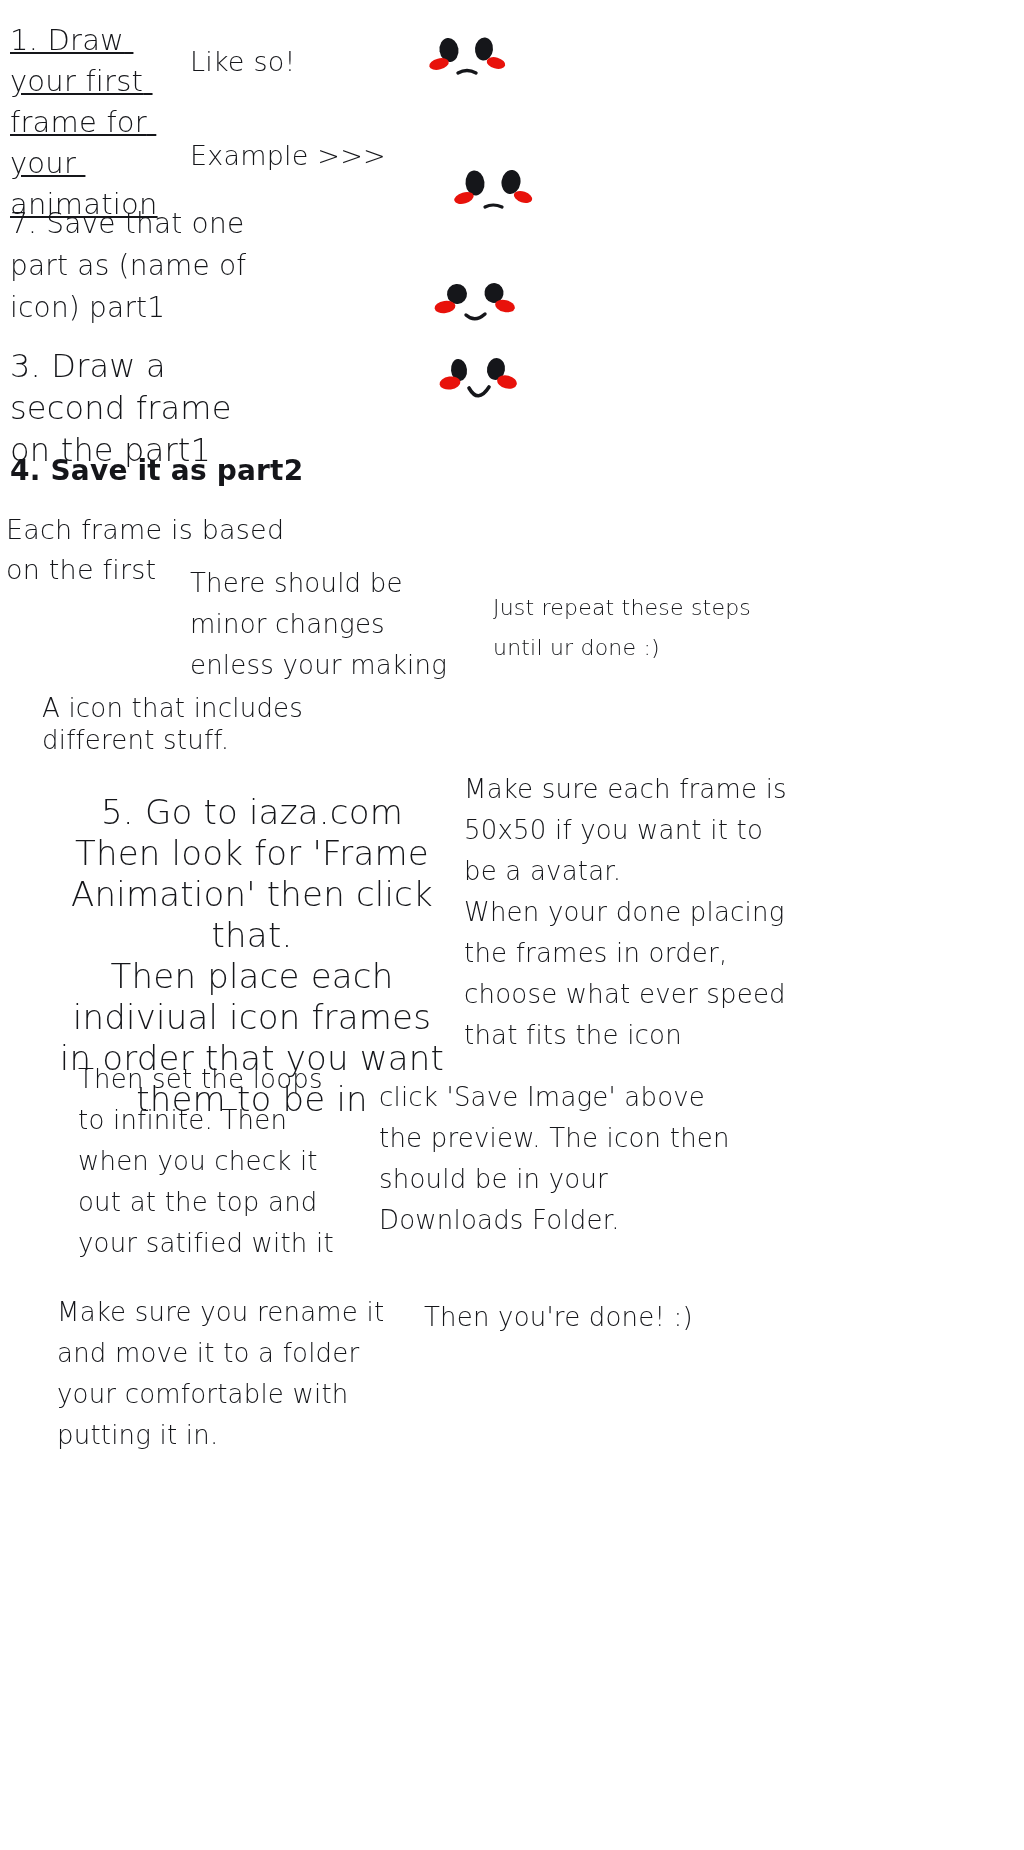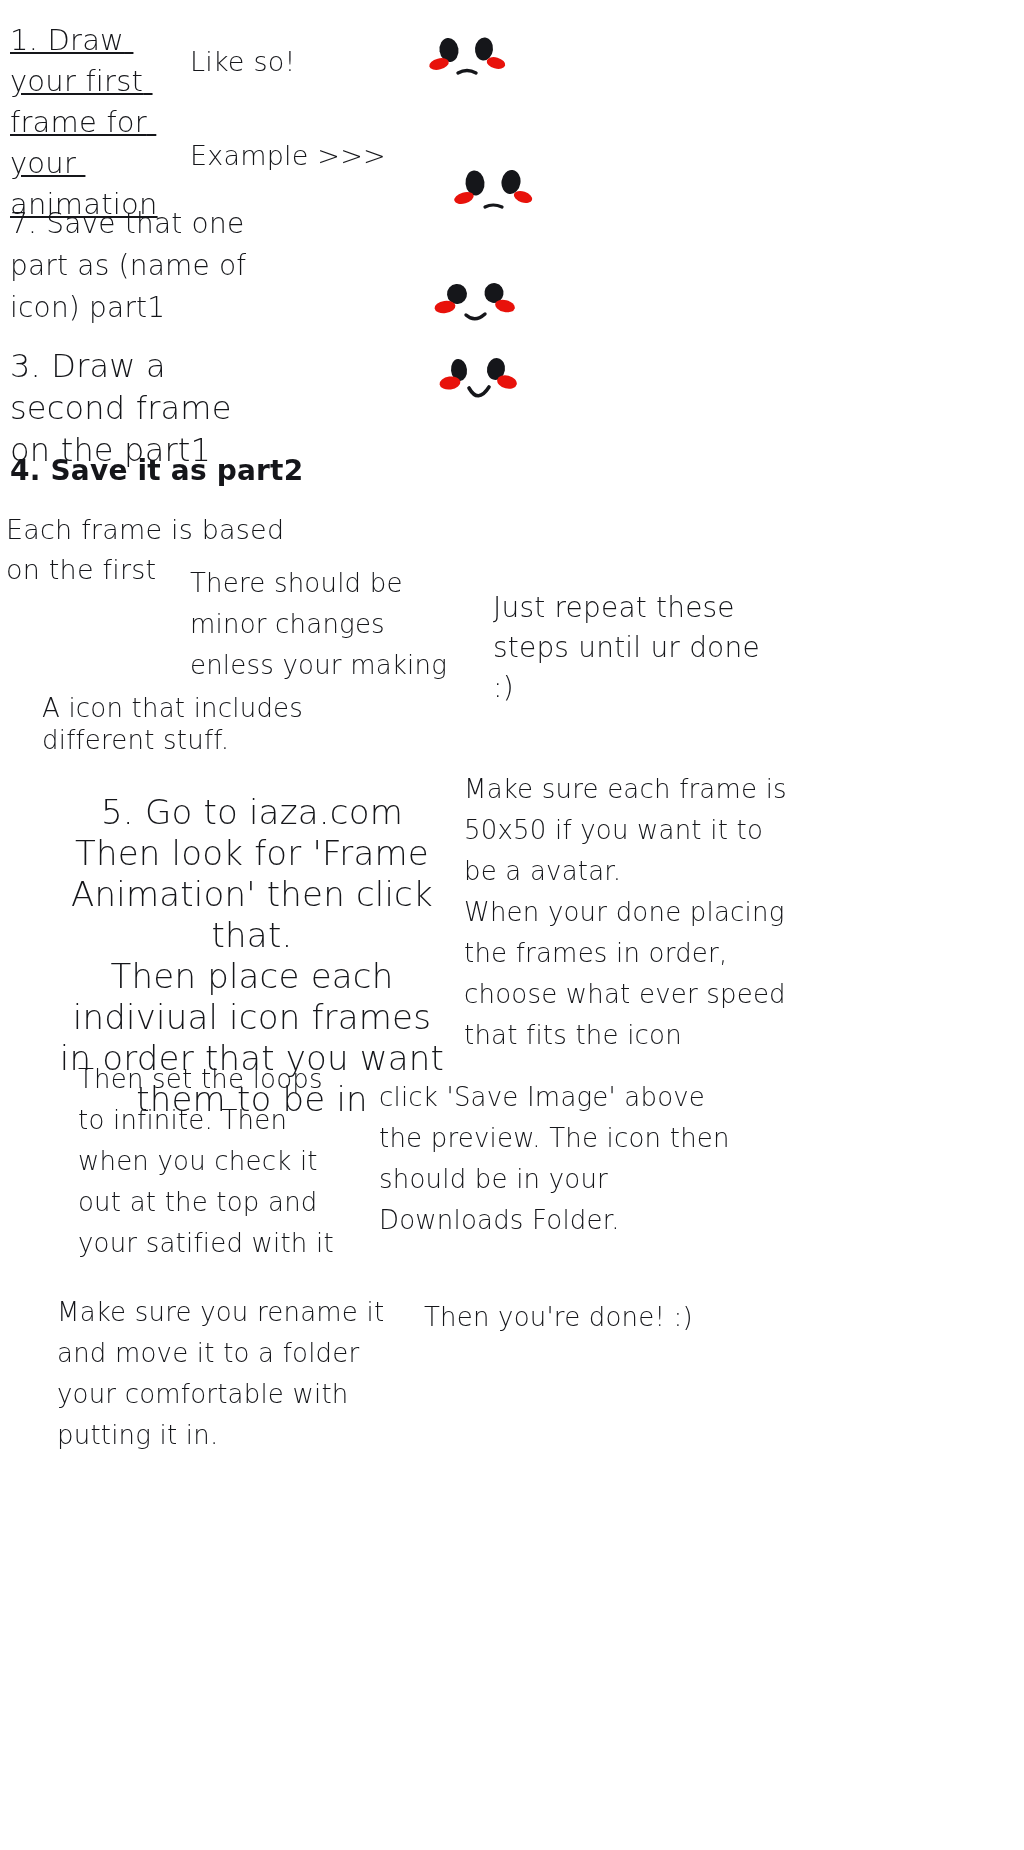--- a/index.html
+++ b/index.html
@@ -30,21 +30,21 @@
   }
 
   
   .b-step1      { left: 10px;  top: 20px;   width: 180px; font-size: 29px; line-height: 41px; text-decoration: underline; }
   .b-likeso     { left: 182px; top: 38px;   width: 210px; font-size: 27px; line-height: 47px; margin-left: 8px; }
   .b-step2      { left: 10px;  top: 203px;  width: 250px; font-size: 28px; line-height: 42px; }
   .b-step3      { left: 10px;  top: 345px;  width: 270px; font-size: 32px; line-height: 42px; }
   .b-step4      { left: 10px;  top: 450px;  width: 330px; font-size: 28px; line-height: 42px; font-weight: bold; }
   .b-each       { left: 6px;   top: 510px;  width: 300px; font-size: 27px; line-height: 40px; }
   .b-minor      { left: 190px; top: 563px;  width: 270px; font-size: 26px; line-height: 41px; }
-  .b-justrepeat { left: 493px; top: 588px;  width: 280px; font-size: 28px; line-height: 40px; }
+  .b-justrepeat { left: 493px; top: 588px;  width: 280px; font-size: 22px; line-height: 40px; }
   .b-aicon      { left: 42px;  top: 692px;  width: 290px; font-size: 26px; line-height: 32px; }
   .b-step5      { left: 52px;  top: 792px;  width: 400px; font-size: 34px; line-height: 41px; text-align: center; }
   .b-makesure   { left: 464px; top: 769px;  width: 340px; font-size: 26px; line-height: 41px; }
   .b-loops      { left: 78px;  top: 1059px; width: 270px; font-size: 26px; line-height: 41px; }
   .b-saveimg    { left: 379px; top: 1077px; width: 360px; font-size: 26px; line-height: 41px; }
   .b-rename     { left: 57px;  top: 1292px; width: 340px; font-size: 26px; line-height: 41px; }
   .b-done       { left: 424px; top: 1297px; width: 300px; font-size: 26px; line-height: 41px; }
 
   
   .face {

